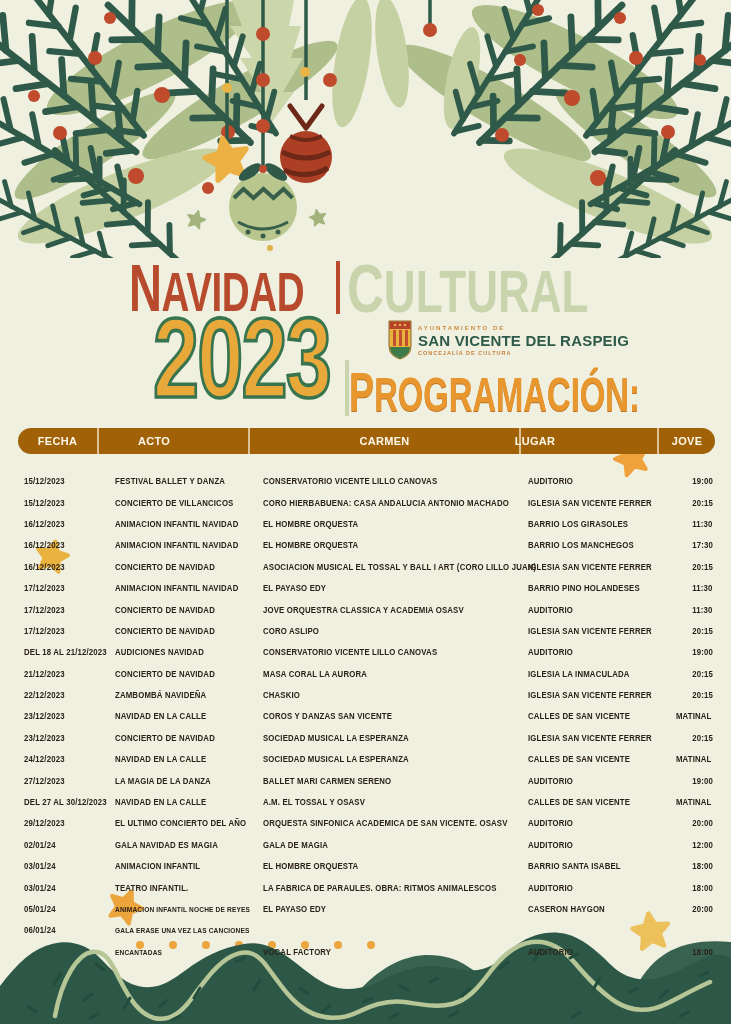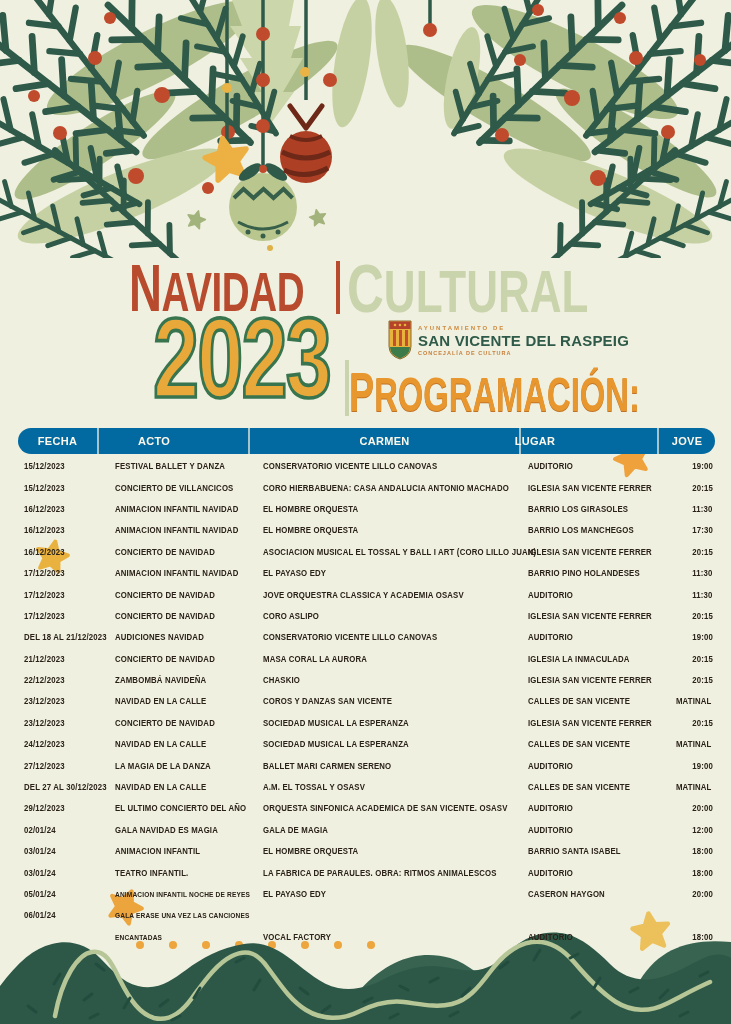--- a/index.html
+++ b/index.html
@@ -31,28 +31,28 @@
 
   
   .logo{position:absolute;left:388px;top:320px;z-index:2;display:flex;gap:6px;align-items:center;}
   .logo-text{display:flex;flex-direction:column;gap:1px;}
   .logo-l1{font-size:6px;letter-spacing:2px;color:#cf8a3e;font-weight:700;}
   .logo-l2{font-size:15px;font-weight:700;color:#2f5a49;letter-spacing:0.2px;}
   .logo-l3{font-size:5.5px;letter-spacing:1px;color:#c77f3a;font-weight:700;}
 
   
   .tbl{position:absolute;left:18px;top:428px;width:697px;z-index:2;}
-  .thead{height:26px;background:#0369a1;border-radius:13px;display:grid;
+  .thead{height:26px;background:#a16207;border-radius:13px;display:grid;
     grid-template-columns:79px 151px 271px 138px 58px;}
   .hcell{height:100%;display:flex;align-items:center;justify-content:center;
     color:#fdf8ea;font-weight:700;font-size:11px;letter-spacing:0.3px;}
   .hcell + .hcell{border-left:2px solid rgba(253,246,228,0.65);}
   .hcell.h-acto{padding-right:39px;}
   .hcell.h-lugar{padding-right:108px;}
-  .tbody{margin-top:1px;}
+  .tbody{margin-top:16px;}
   .trow{display:grid;grid-template-columns:79px 151px 271px 138px 58px;
     height:21.4px;align-items:center;color:#2a2118;font-weight:700;font-size:9.5px;}
   .c{white-space:nowrap;overflow:visible;}
   .c > span{display:inline-block;transform:scaleX(0.82);transform-origin:0 50%;letter-spacing:0.2px;}
   .c-fecha{padding-left:6px;}
   .c-acto{padding-left:18px;}
   .c-artista{padding-left:15px;}
   .c-lugar{padding-left:9px;}
   .c-hora{text-align:right;}
   .c-hora > span{transform-origin:50% 50%;}

